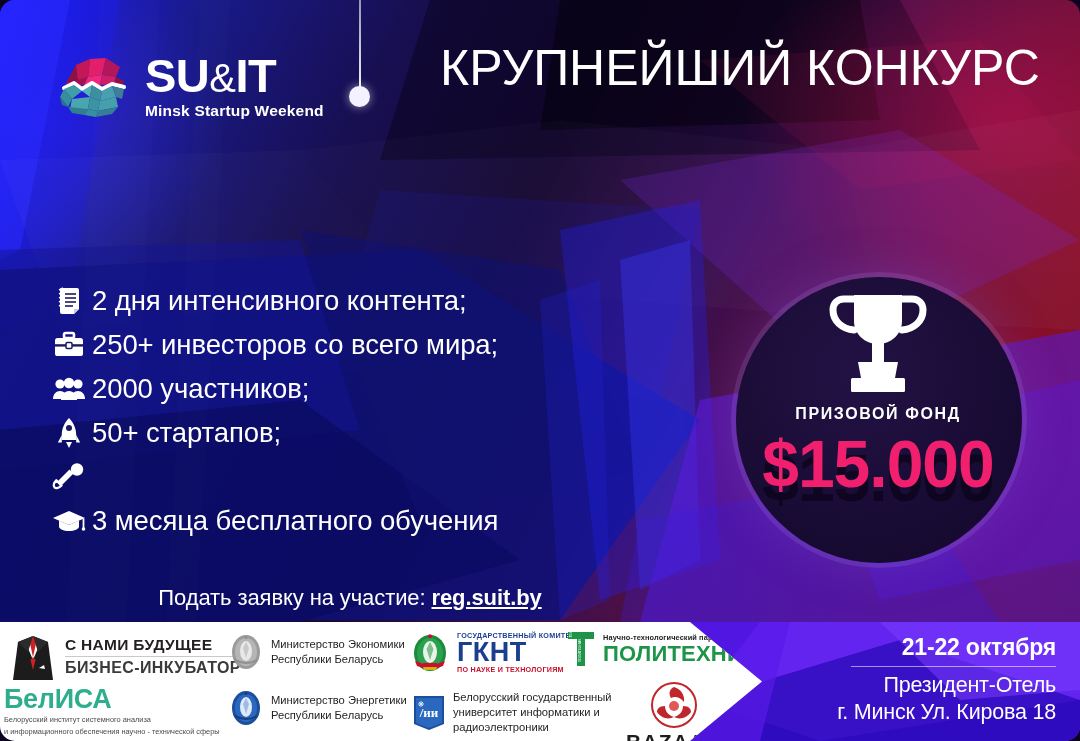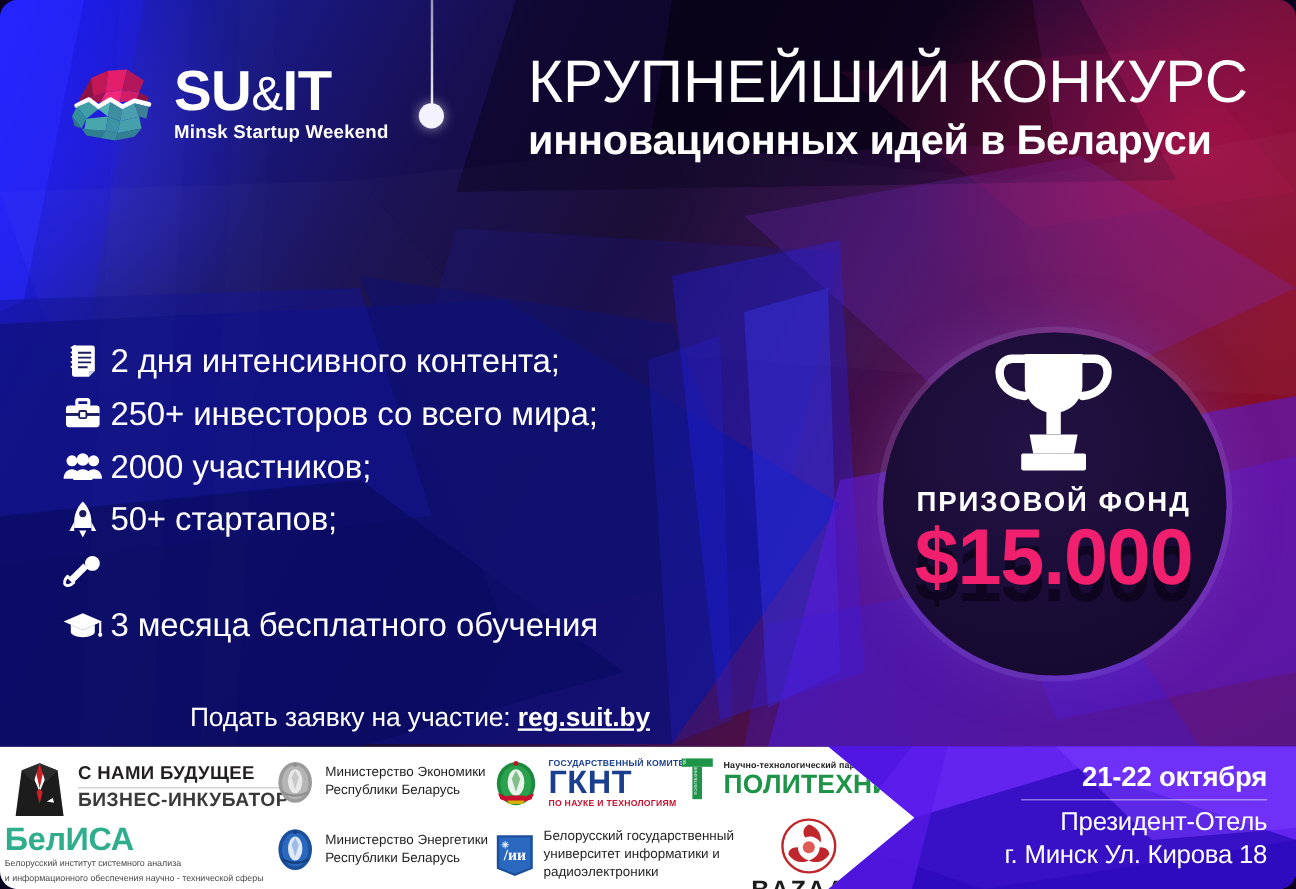--- a/index.html
+++ b/index.html
@@ -96,21 +96,21 @@
   .prize-disc {
     position:absolute; left:18px; top:12px;
     width:286px; height:286px; border-radius:50%;
     background:radial-gradient(circle at 42% 34%, #231245 0%, #1b0d38 45%, #160a30 75%, #1a0f38 100%);
     box-shadow:0 0 0 5px rgba(190,175,255,.13), 0 0 40px 10px rgba(120,70,200,.25);
   }
   .trophy { position:absolute; left:50%; top:22px; transform:translateX(-50%); }
   .prize-label {
     position:absolute; left:0; top:140px; width:320px;
     text-align:center;
-    font-size:23px; font-weight:bold; color:#ffffff;
+    font-size:16px; font-weight:bold; color:#ffffff;
     letter-spacing:1.6px;
   }
   .prize-amount {
     position:absolute; left:0; top:166px; width:320px;
     text-align:center;
     font-size:66px; font-weight:bold; color:#f0206e;
     letter-spacing:-1px; line-height:1;
     text-shadow:0 14px 0 rgba(8,2,20,.62);
   }
 
@@ -292,21 +292,20 @@
         <div class="logo-wordmark"><span>SU</span><span class="amp">&amp;</span><span>IT</span></div>
         <div class="logo-sub">Minsk Startup Weekend</div>
       </div>
     </div>
 
     <div class="hanger-line"></div>
     <div class="hanger-dot"></div>
 
     <div class="headline">
       <div class="headline-main">КРУПНЕЙШИЙ КОНКУРС</div>
-      <div class="headline-sub">инновационных идей в Беларуси</div>
     </div>
   </div>
 
   <div class="bullets">
 
     <div class="bullet">
       <span class="bullet-icon">
         <svg width="28" height="30" viewBox="0 0 28 30">
           <path d="M7 2 h15 a2 2 0 0 1 2 2 v19 l-5 5 h-12 a2 2 0 0 1 -2 -2 v-22 a2 2 0 0 1 2 -2 z" fill="#ffffff"></path>
           <path d="M24 23 l-5 5 v-5 z" fill="#c9ccdd"></path>

